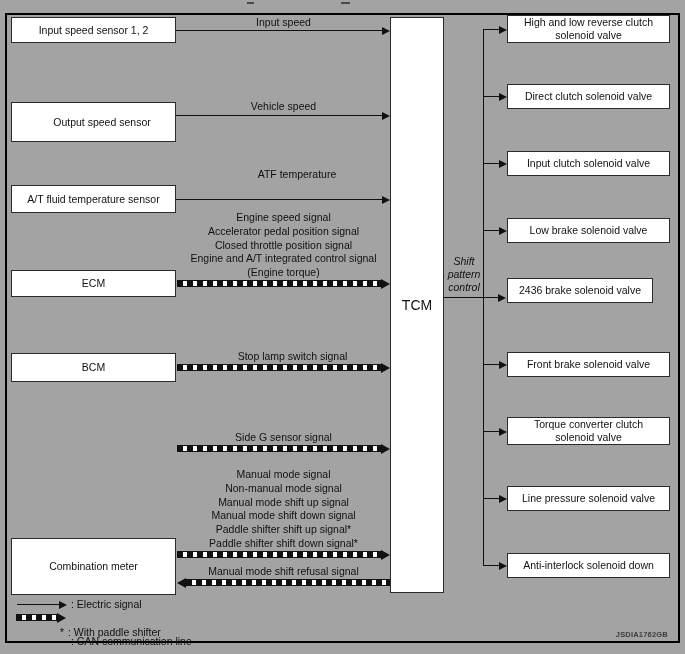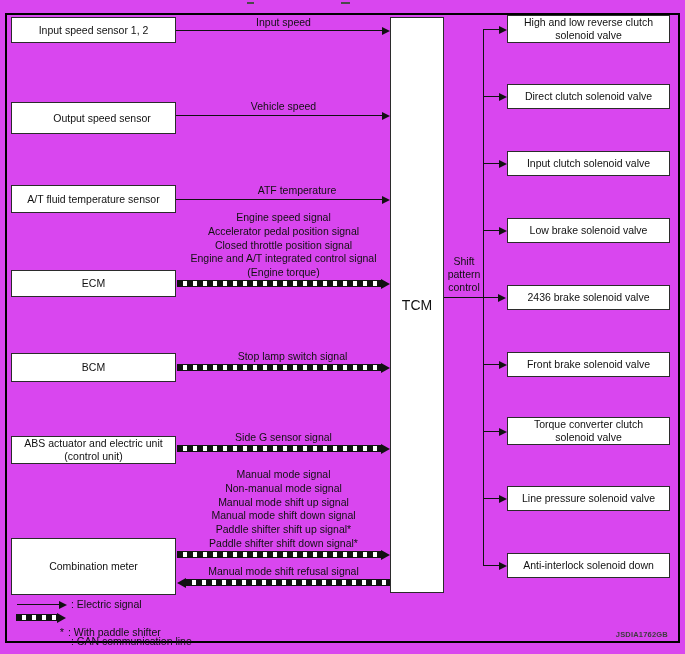--- a/index.html
+++ b/index.html
@@ -1,18 +1,18 @@
 <!DOCTYPE html>
 <html><head>
 <meta charset="utf-8">
 <style>
   * { box-sizing: border-box; margin: 0; padding: 0; }
   html, body { width: 685px; height: 654px; background: #fff; }
   body { font-family: "Liberation Sans", "DejaVu Sans", sans-serif; color: #111; }
-  #root { position: relative; width: 685px; height: 654px; background: #d946ef; overflow: hidden; }
+  #root { position: relative; width: 685px; height: 654px; background: #a3a3a3; overflow: hidden; }
   .frame { position: absolute; left: 5px; top: 13px; width: 675px; height: 630px; border: 2.6px solid #000; }
   .box { position: absolute; border: 1.5px solid #2b2b2b; background: #fff;
          display: flex; align-items: center; justify-content: center;
          text-align: center; font-size: 10.5px; line-height: 12.8px; white-space: pre-line; }
   .lbl { position: absolute; text-align: center; font-size: 10.5px; line-height: 13.8px; white-space: pre-line; }
   .eline { position: absolute; height: 0; border-top: 1.3px solid #111; }
   .eline.ar::after { content: ""; position: absolute; right: -8px; top: -4.4px; width: 0; height: 0;
                      border-left: 8px solid #111; border-top: 4px solid transparent; border-bottom: 4px solid transparent; }
   .canline { position: absolute; height: 7px; border-top: 1.2px solid #111; border-bottom: 1.2px solid #111;
              background: repeating-linear-gradient(90deg, #111 0 6px, #fff 6px 10px); }
@@ -32,76 +32,74 @@
 </head>
 <body>
 
 <div id="root">
 
   <div class="frame"></div>
   <div class="artifact" style="left:247px;top:2px;width:7px;height:2px;"></div>
   <div class="artifact" style="left:341px;top:2px;width:9px;height:2px;"></div>
 
   <div class="box" style="left:11px;top:17px;width:165px;height:26px;">Input speed sensor 1, 2</div>
-  <div class="box" style="left:11px;top:102px;width:165px;height:32px;padding-left:17px;">Output speed sensor</div>
+  <div class="box" style="left:11px;top:102px;width:165px;height:40px;padding-left:17px;">Output speed sensor</div>
   <div class="box" style="left:11px;top:185px;width:165px;height:28px;">A/T fluid temperature sensor</div>
   <div class="box" style="left:11px;top:270px;width:165px;height:27px;">ECM</div>
   <div class="box" style="left:11px;top:353px;width:165px;height:29px;">BCM</div>
-  <div class="box" style="left:11px;top:436px;width:165px;height:28px;">ABS actuator and electric unit
-(control unit)</div>
   <div class="box" style="left:11px;top:538px;width:165px;height:57px;">Combination meter</div>
 
   <div class="box" style="left:390px;top:17px;width:54px;height:576px;font-size:14px;">TCM</div>
 
   <div class="eline ar" style="left:176px;top:30px;width:206px;"></div>
   <div class="eline ar" style="left:176px;top:115px;width:206px;"></div>
   <div class="eline ar" style="left:176px;top:199px;width:206px;"></div>
 
   <div class="canline ar" style="left:177px;top:280px;width:204px;"></div>
   <div class="canline ar" style="left:177px;top:364px;width:204px;"></div>
   <div class="canline ar" style="left:177px;top:445px;width:204px;"></div>
   <div class="canline ar" style="left:177px;top:551px;width:204px;"></div>
   <div class="canline al" style="left:186px;top:579px;width:204px;"></div>
 
   <div class="lbl" style="left:177px;top:16px;width:213px;">Input speed</div>
   <div class="lbl" style="left:177px;top:100px;width:213px;">Vehicle speed</div>
-  <div class="lbl" style="left:177px;top:184px;width:213px;padding-left:27px;">ATF temperature</div>
+  <div class="lbl" style="left:177px;top:168px;width:213px;padding-left:27px;">ATF temperature</div>
   <div class="lbl" style="left:172px;top:211px;width:223px;">Engine speed signal
 Accelerator pedal position signal
 Closed throttle position signal
 Engine and A/T integrated control signal
 (Engine torque)</div>
   <div class="lbl" style="left:177px;top:350px;width:213px;margin-left:9px;">Stop lamp switch signal</div>
   <div class="lbl" style="left:177px;top:431px;width:213px;">Side G sensor signal</div>
   <div class="lbl" style="left:172px;top:468px;width:223px;">Manual mode signal
 Non-manual mode signal
 Manual mode shift up signal
 Manual mode shift down signal
 Paddle shifter shift up signal*
 Paddle shifter shift down signal*</div>
   <div class="lbl" style="left:177px;top:565px;width:213px;">Manual mode shift refusal signal</div>
 
-  <div class="lbl" style="left:444px;top:255px;width:40px;line-height:13px;">Shift pattern control</div>
+  <div class="lbl" style="left:444px;top:255px;width:40px;line-height:13px;font-style:italic;">Shift pattern control</div>
   <div class="eline ar" style="left:444px;top:297px;width:54px;"></div>
   <div class="vline" style="left:483px;top:29px;height:536px;"></div>
   <div class="eline ar" style="left:483px;top:29px;width:16px;"></div>
   <div class="eline ar" style="left:483px;top:96px;width:16px;"></div>
   <div class="eline ar" style="left:483px;top:163px;width:16px;"></div>
   <div class="eline ar" style="left:483px;top:230px;width:16px;"></div>
   <div class="eline ar" style="left:483px;top:364px;width:16px;"></div>
   <div class="eline ar" style="left:483px;top:431px;width:16px;"></div>
   <div class="eline ar" style="left:483px;top:498px;width:16px;"></div>
   <div class="eline ar" style="left:483px;top:565px;width:16px;"></div>
 
   <div class="box" style="left:507px;top:15px;width:163px;height:28px;">High and low reverse clutch
 solenoid valve</div>
   <div class="box" style="left:507px;top:84px;width:163px;height:25px;">Direct clutch solenoid valve</div>
   <div class="box" style="left:507px;top:151px;width:163px;height:25px;">Input clutch solenoid valve</div>
   <div class="box" style="left:507px;top:218px;width:163px;height:25px;">Low brake solenoid valve</div>
-  <div class="box" style="left:507px;top:285px;width:163px;height:25px;">2436 brake solenoid valve</div>
+  <div class="box" style="left:507px;top:278px;width:146px;height:25px;">2436 brake solenoid valve</div>
   <div class="box" style="left:507px;top:352px;width:163px;height:25px;">Front brake solenoid valve</div>
   <div class="box" style="left:507px;top:417px;width:163px;height:28px;">Torque converter clutch
 solenoid valve</div>
   <div class="box" style="left:507px;top:486px;width:163px;height:25px;">Line pressure solenoid valve</div>
   <div class="box" style="left:507px;top:553px;width:163px;height:25px;">Anti-interlock solenoid down</div>
 
   <div>
     <div class="eline ar" style="left:17px;top:604px;width:42px;"></div>
     <div class="leg-text" style="left:71px;top:598px;">: Electric signal</div>
     <div class="canline ar" style="left:16px;top:614px;width:41px;"></div>

